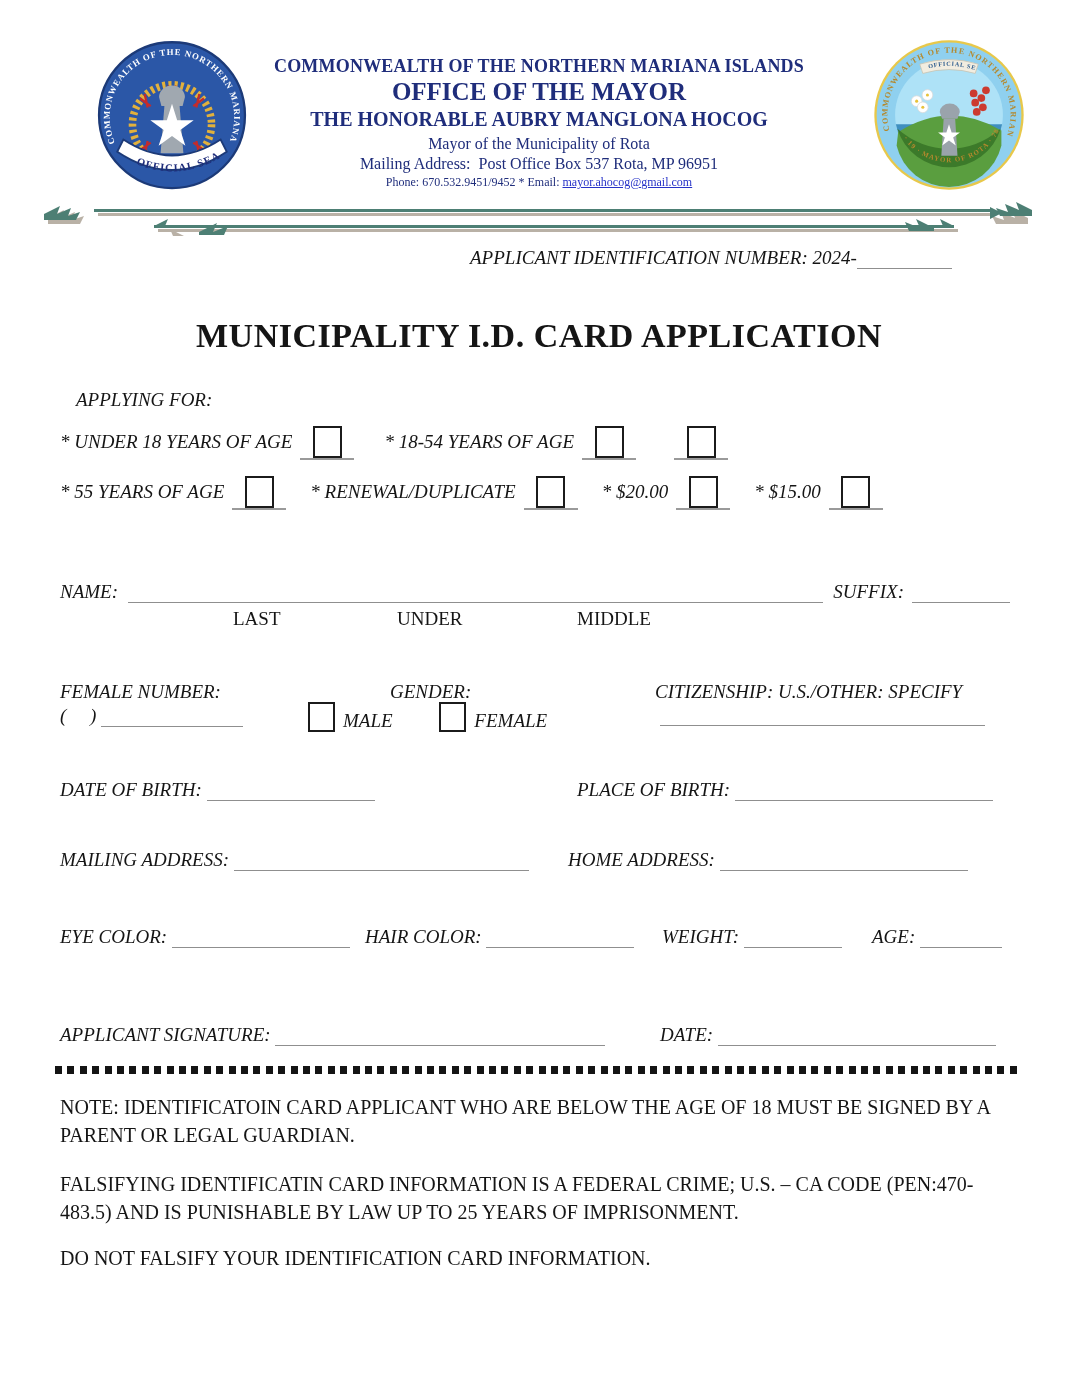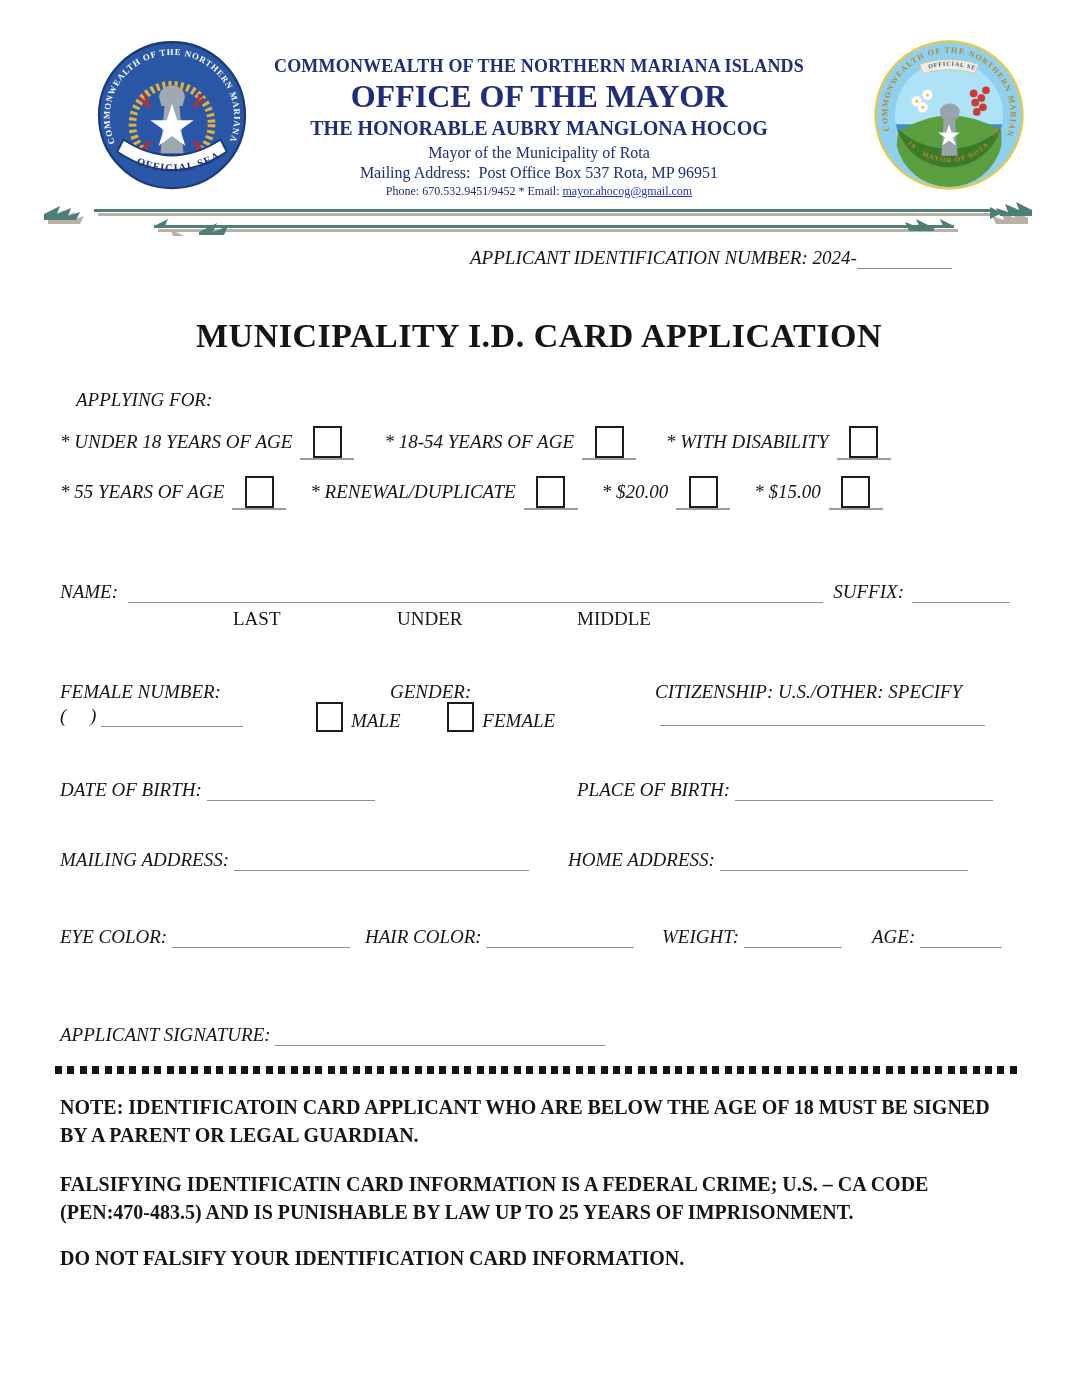--- a/index.html
+++ b/index.html
@@ -5,21 +5,21 @@
   * { margin:0; padding:0; box-sizing:border-box; }
   body { background:#fff; font-family:"Liberation Serif", serif; color:#151515; }
   .sheet { position:relative; width:1078px; height:1394px; background:#ffffff; overflow:hidden; }
 
   
   .seal { position:absolute; }
   .seal-left { left:96px; top:38px; width:152px; height:162px; }
   .seal-right { left:872px; top:34px; width:154px; height:162px; }
   .hdr-text { position:absolute; left:230px; right:230px; top:56px; text-align:center; color:#1f2d7b; }
   .hdr-l1 { font-size:18px; font-weight:bold; letter-spacing:.2px; }
-  .hdr-l2 { font-size:32px; font-weight:bold; margin-top:1px; }
+  .hdr-l2 { font-size:25px; font-weight:bold; margin-top:1px; }
   .hdr-l3 { font-size:20px; font-weight:bold; margin-top:2px; }
   .hdr-l4 { font-size:16px; margin-top:4px; }
   .hdr-l5 { font-size:16px; margin-top:2px; }
   .hdr-l6 { font-size:12px; margin-top:2px; }
   .hdr-l6 a { color:#2733c8; text-decoration:underline; cursor:pointer; }
 
   .divider { position:absolute; left:34px; top:202px; width:1010px; height:42px; }
 
   .appid { position:absolute; left:470px; top:247px; font-size:19px; white-space:nowrap; }
   .appid .ul { width:95px; }
@@ -48,21 +48,21 @@
   .namesub span { position:absolute; font-size:19px; }
 
   .abs { position:absolute; }
 
   .gbox { width:27px; height:30px; border:2.5px solid #1b1b1b; background:#fff;
           display:inline-block; vertical-align:bottom; margin-right:8px; cursor:pointer; }
 
   .dots { position:absolute; left:55px; top:1066px; width:966px; height:8px;
           background:repeating-linear-gradient(90deg,#141414 0 7px,transparent 7px 12.4px); }
 
-  .note { position:absolute; left:60px; width:934px; font-size:20px; font-weight:bold; line-height:1.38; }
+  .note { position:absolute; left:60px; width:934px; font-size:20px; font-weight:normal; line-height:1.38; }
 </style>
 </head>
 <body>
 
 <div class="sheet">
 
   <svg class="seal seal-left" viewBox="0 0 200 210">
     <circle cx="100" cy="100" r="96" fill="#2b57a7"></circle>
     <circle cx="100" cy="100" r="96" fill="none" stroke="#1c3a78" stroke-width="3"></circle>
     <defs>
@@ -180,21 +180,20 @@
           <span class="cbox"></span>
         </span>
     </span>
     <span class="opt">
       <span class="lbl">* 18-54 YEARS OF AGE</span>
       <span class="cbwrap">
           <span class="cbox"></span>
         </span>
     </span>
     <span class="opt">
-      <span class="lbl">* WITH DISABILITY</span>
       <span class="cbwrap">
           <span class="cbox"></span>
         </span>
     </span>
   </div>
 
   <div class="optrow optrow2">
     <span class="opt">
       <span class="lbl">* 55 YEARS OF AGE</span>
       <span class="cbwrap">
@@ -232,39 +231,40 @@
     <span style="left:397px">UNDER</span>
     <span style="left:577px">MIDDLE</span>
   </div>
 
   <div class="abs lbl" style="left:60px; top:681px">FEMALE NUMBER:</div>
   <div class="abs lbl" style="left:390px; top:681px">GENDER:</div>
   <div class="abs lbl" style="left:655px; top:681px">CITIZENSHIP: U.S./OTHER: SPECIFY</div>
 
   <div class="abs lbl" style="left:60px; top:705px"><span>(&nbsp;&nbsp;&nbsp;&nbsp;&nbsp;)</span> <span class="ul" style="width:142px"></span></div>
 
-  <div class="abs lbl" style="left:316px; top:702px">
+  <div class="abs lbl" style="left:308px; top:702px">
     <span class="gbox"></span><span>MALE</span>
     <span class="gbox" style="margin-left:42px"></span><span>FEMALE</span>
   </div>
 
   <span class="abs ul" style="left:660px; top:704px; width:325px"></span>
 
   <div class="abs lbl" style="left:60px; top:779px"><span>DATE OF BIRTH:</span> <span class="ul" style="width:168px"></span></div>
   <div class="abs lbl" style="left:577px; top:779px"><span>PLACE OF BIRTH:</span> <span class="ul" style="width:258px"></span></div>
 
   <div class="abs lbl" style="left:60px; top:849px"><span>MAILING ADDRESS:</span> <span class="ul" style="width:295px"></span></div>
   <div class="abs lbl" style="left:568px; top:849px"><span>HOME ADDRESS:</span> <span class="ul" style="width:248px"></span></div>
 
   <div class="abs lbl" style="left:60px; top:926px"><span>EYE COLOR:</span> <span class="ul" style="width:178px"></span></div>
   <div class="abs lbl" style="left:365px; top:926px"><span>HAIR COLOR:</span> <span class="ul" style="width:148px"></span></div>
   <div class="abs lbl" style="left:662px; top:926px"><span>WEIGHT:</span> <span class="ul" style="width:98px"></span></div>
   <div class="abs lbl" style="left:872px; top:926px"><span>AGE:</span> <span class="ul" style="width:82px"></span></div>
 
   <div class="abs lbl" style="left:60px; top:1024px"><span>APPLICANT SIGNATURE:</span> <span class="ul" style="width:330px"></span></div>
+  <div class="abs lbl" style="left:660px; top:1024px"><span>DATE:</span> <span class="ul" style="width:278px"></span></div>
 
   <div class="dots"></div>
 
   <div class="note" style="top:1094px">NOTE: IDENTIFICATOIN CARD APPLICANT WHO ARE BELOW THE AGE OF 18 MUST BE SIGNED BY A PARENT OR LEGAL GUARDIAN.</div>
   <div class="note" style="top:1171px">FALSIFYING IDENTIFICATIN CARD INFORMATION IS A FEDERAL CRIME; U.S. – CA CODE (PEN:470-483.5) AND IS PUNISHABLE BY LAW UP TO 25 YEARS OF IMPRISONMENT.</div>
   <div class="note" style="top:1245px">DO NOT FALSIFY YOUR IDENTIFICATION CARD INFORMATION.</div>
 
 </div>
 
 </body></html>

